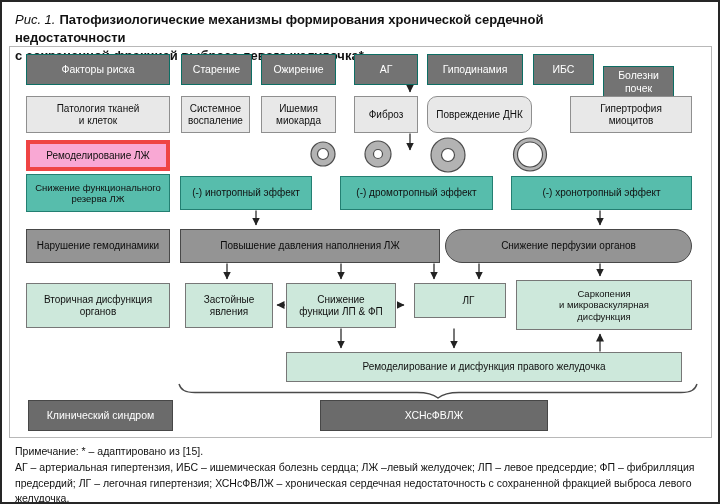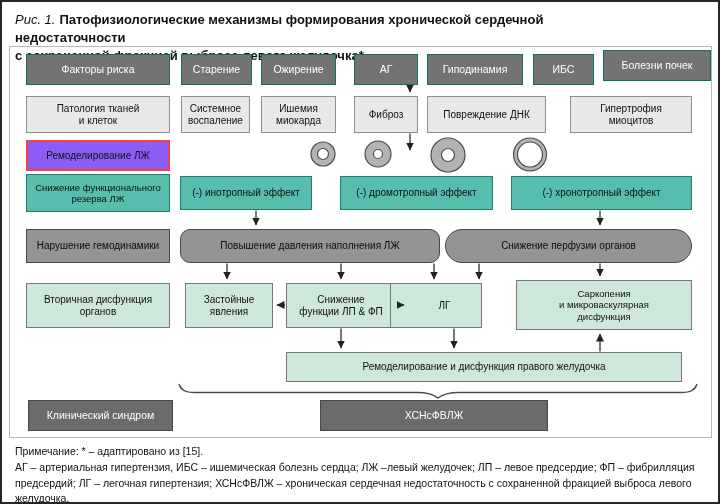--- a/index.html
+++ b/index.html
@@ -12,21 +12,21 @@
   .cap-prefix{font-style:italic;font-weight:400;margin-right:4px;}
   .cap-text{font-weight:700;white-space:pre-line;}
   .frame{position:absolute;left:7px;top:44px;width:703px;height:392px;border:1px solid #b8b8b8;box-sizing:border-box;}
   .box{
     position:absolute;box-sizing:border-box;display:flex;align-items:center;justify-content:center;
     text-align:center;white-space:pre-line;padding:1px 3px;line-height:1.2;font-size:10px;
   }
   .t1{background:#737373;border:1px solid #0d6e64;color:#fff;font-size:10.5px;}
   .t2{background:#57bdac;border:1px solid #237f72;color:#101010;}
   .g1{background:#e8e8e8;border:1px solid #8f8f8f;color:#101010;}
-  .g2{background:#8b5cf6;border:2px solid #ef4444;color:#101010;}
+  .g2{background:#f9a8d4;border:4px solid #ef4444;color:#101010;}
   .g3{background:#949494;border:1px solid #484848;color:#0c0c0c;}
   .g4{background:#6b6b6b;border:1px solid #474747;color:#fff;font-size:10.5px;}
   .m1{background:#cde8db;border:1px solid #777;color:#101010;}
   .fs95{font-size:9.5px;}
   .overlay{position:absolute;left:0;top:0;pointer-events:none;}
   .note{position:absolute;left:13px;top:442px;width:696px;font-size:10.5px;line-height:1.5;}
 </style>
 </head>
 <body>
 
@@ -38,30 +38,30 @@
   </div>
 
   <div class="frame"></div>
 
   <div class="box t1" style="left:24px;top:52px;width:144px;height:31px;">Факторы риска</div>
   <div class="box t1" style="left:179px;top:52px;width:71px;height:31px;">Старение</div>
   <div class="box t1" style="left:259px;top:52px;width:75px;height:31px;">Ожирение</div>
   <div class="box t1" style="left:352px;top:52px;width:64px;height:31px;">АГ</div>
   <div class="box t1" style="left:425px;top:52px;width:96px;height:31px;">Гиподинамия</div>
   <div class="box t1" style="left:531px;top:52px;width:61px;height:31px;">ИБС</div>
-  <div class="box t1" style="left:601px;top:48px;width:108px;height:31px;">Болезни почек</div>
+  <div class="box t1" style="left:601px;top:64px;width:71px;height:31px;">Болезни почек</div>
 
   <div class="box g1" style="left:24px;top:94px;width:144px;height:37px;">Патология тканей
 и клеток</div>
   <div class="box g1" style="left:179px;top:94px;width:69px;height:37px;">Системное
 воспаление</div>
   <div class="box g1" style="left:259px;top:94px;width:75px;height:37px;">Ишемия
 миокарда</div>
   <div class="box g1" style="left:352px;top:94px;width:64px;height:37px;">Фиброз</div>
-  <div class="box g1" style="left:425px;top:94px;width:119px;height:37px;">Повреждение ДНК</div>
+  <div class="box g1" style="left:425px;top:94px;width:105px;height:37px;border-radius:10px;">Повреждение ДНК</div>
   <div class="box g1" style="left:568px;top:94px;width:122px;height:37px;">Гипертрофия
 миоцитов</div>
 
   <div class="box g2" style="left:24px;top:138px;width:144px;height:31px;">Ремоделирование ЛЖ</div>
   <svg class="overlay" style="left:300px;top:133px;" width="250" height="40" viewBox="0 0 250 40">
     <circle cx="21" cy="19" r="12" fill="#b3b3b3" stroke="#4c4c4c" stroke-width="1.2"></circle>
     <circle cx="21" cy="19" r="5.5" fill="#ffffff" stroke="#4c4c4c" stroke-width="1.2"></circle>
     <circle cx="76" cy="19" r="13" fill="#b3b3b3" stroke="#4c4c4c" stroke-width="1.2"></circle>
     <circle cx="76" cy="19" r="4.5" fill="#ffffff" stroke="#4c4c4c" stroke-width="1.2"></circle>
     <circle cx="146" cy="20" r="17" fill="#b3b3b3" stroke="#4c4c4c" stroke-width="1.2"></circle>
@@ -70,30 +70,30 @@
     <circle cx="228" cy="19.5" r="12.5" fill="#ffffff" stroke="#4c4c4c" stroke-width="1.2"></circle>
   </svg>
 
   <div class="box t2 fs95" style="left:24px;top:172px;width:144px;height:38px;">Снижение функционального
 резерва ЛЖ</div>
   <div class="box t2" style="left:178px;top:174px;width:132px;height:34px;">(-) инотропный эффект</div>
   <div class="box t2" style="left:338px;top:174px;width:153px;height:34px;">(-) дромотропный эффект</div>
   <div class="box t2" style="left:509px;top:174px;width:181px;height:34px;">(-) хронотропный эффект</div>
 
   <div class="box g3" style="left:24px;top:227px;width:144px;height:34px;">Нарушение гемодинамики</div>
-  <div class="box g3" style="left:178px;top:227px;width:260px;height:34px;border-radius:10px;">Повышение давления наполнения ЛЖ</div>
+  <div class="box g3" style="left:178px;top:227px;width:260px;height:34px;">Повышение давления наполнения ЛЖ</div>
   <div class="box g3" style="left:443px;top:227px;width:247px;height:34px;border-radius:17px;">Снижение перфузии органов</div>
 
   <div class="box m1" style="left:24px;top:281px;width:144px;height:45px;">Вторичная дисфункция
 органов</div>
   <div class="box m1" style="left:183px;top:281px;width:88px;height:45px;">Застойные
 явления</div>
   <div class="box m1" style="left:284px;top:281px;width:110px;height:45px;">Снижение
 функции ЛП &amp; ФП</div>
-  <div class="box m1" style="left:388px;top:281px;width:92px;height:45px;padding-left:20px;">ЛГ</div>
+  <div class="box m1" style="left:412px;top:281px;width:92px;height:35px;padding-left:20px;">ЛГ</div>
   <div class="box m1 fs95" style="left:514px;top:278px;width:176px;height:50px;">Саркопения
 и микроваскулярная
 дисфункция</div>
 
   <div class="box m1" style="left:284px;top:350px;width:396px;height:30px;">Ремоделирование и дисфункция правого желудочка</div>
 
   <svg class="overlay" style="left:175px;top:381px;" width="522" height="16" viewBox="0 0 522 16">
     <path d="M2,1 C4,7 8,9.5 18,9.5 L240,9.5 C250,9.5 256,11 261,15 C266,11 272,9.5 282,9.5 L504,9.5 C514,9.5 518,7 520,1" fill="none" stroke="#4a4a4a" stroke-width="1.4"></path>
   </svg>
 

